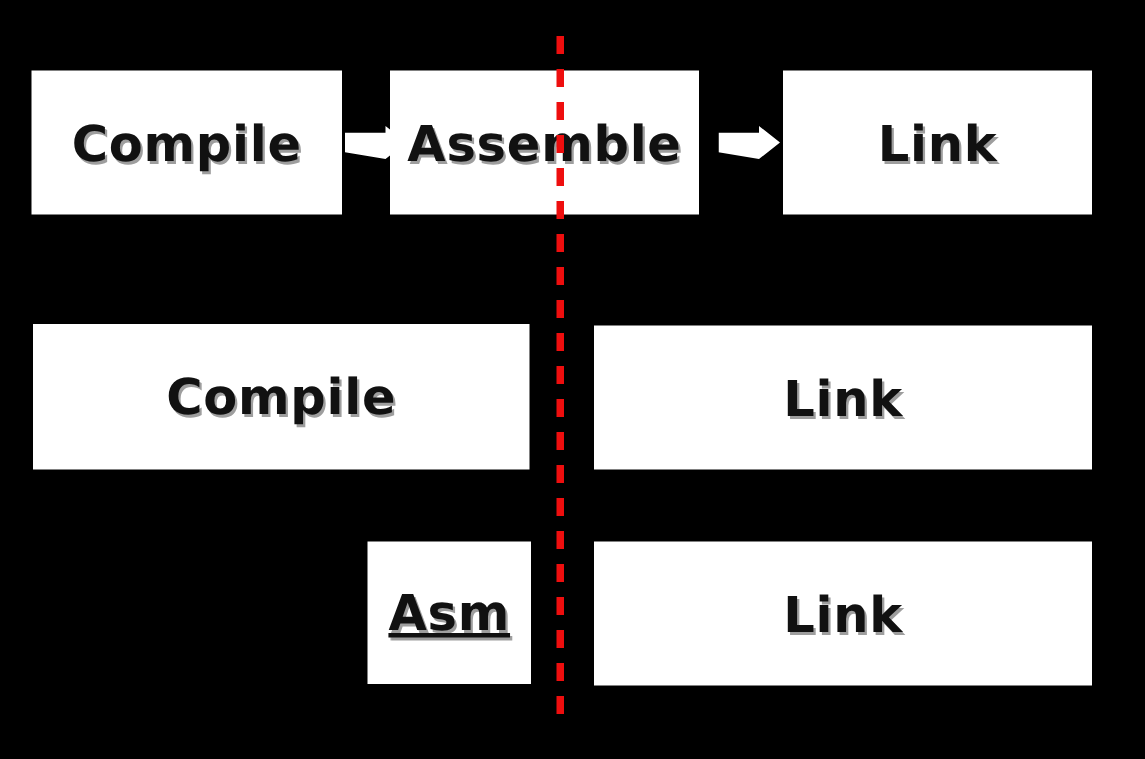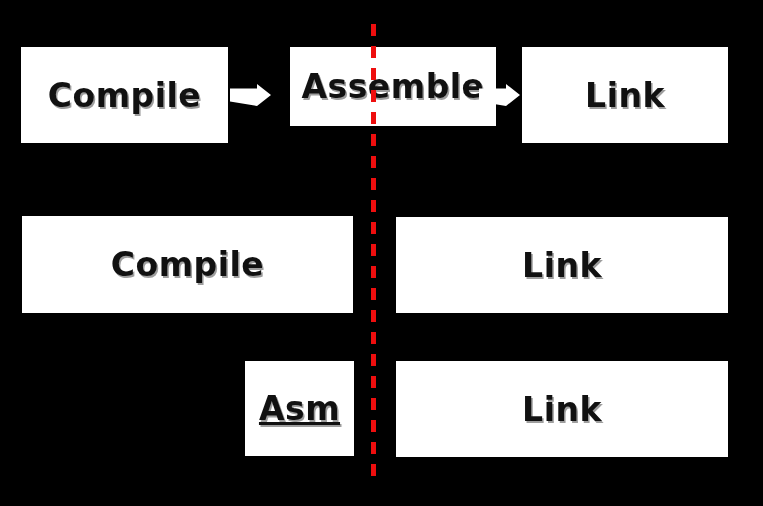--- a/index.html
+++ b/index.html
@@ -25,21 +25,21 @@
     color: var(--box-text);
     display: flex;
     align-items: center;
     justify-content: center;
     font-weight: bold;
     font-size: 33px;
     letter-spacing: 0.5px;
     text-shadow: 1.5px 2px 0 #9e9e9e;
   }
   #box-compile-top  { left: 21px;  top: 47px;  width: 207px; height: 96px; }
-  #box-assemble-top { left: 290px; top: 47px;  width: 206px; height: 79px; }
+  #box-assemble-top { left: 260px; top: 47px;  width: 206px; height: 96px; }
   #box-link-top     { left: 522px; top: 47px;  width: 206px; height: 96px; }
   #box-compile-mid  { left: 22px;  top: 216px; width: 331px; height: 97px; }
   #box-link-mid     { left: 396px; top: 217px; width: 332px; height: 96px; }
   #box-asm          { left: 245px; top: 361px; width: 109px; height: 95px; text-decoration: underline; }
   #box-link-bottom  { left: 396px; top: 361px; width: 332px; height: 96px; }
 
   .arrow {
     position: absolute;
     top: 84px;
     width: 41px;

